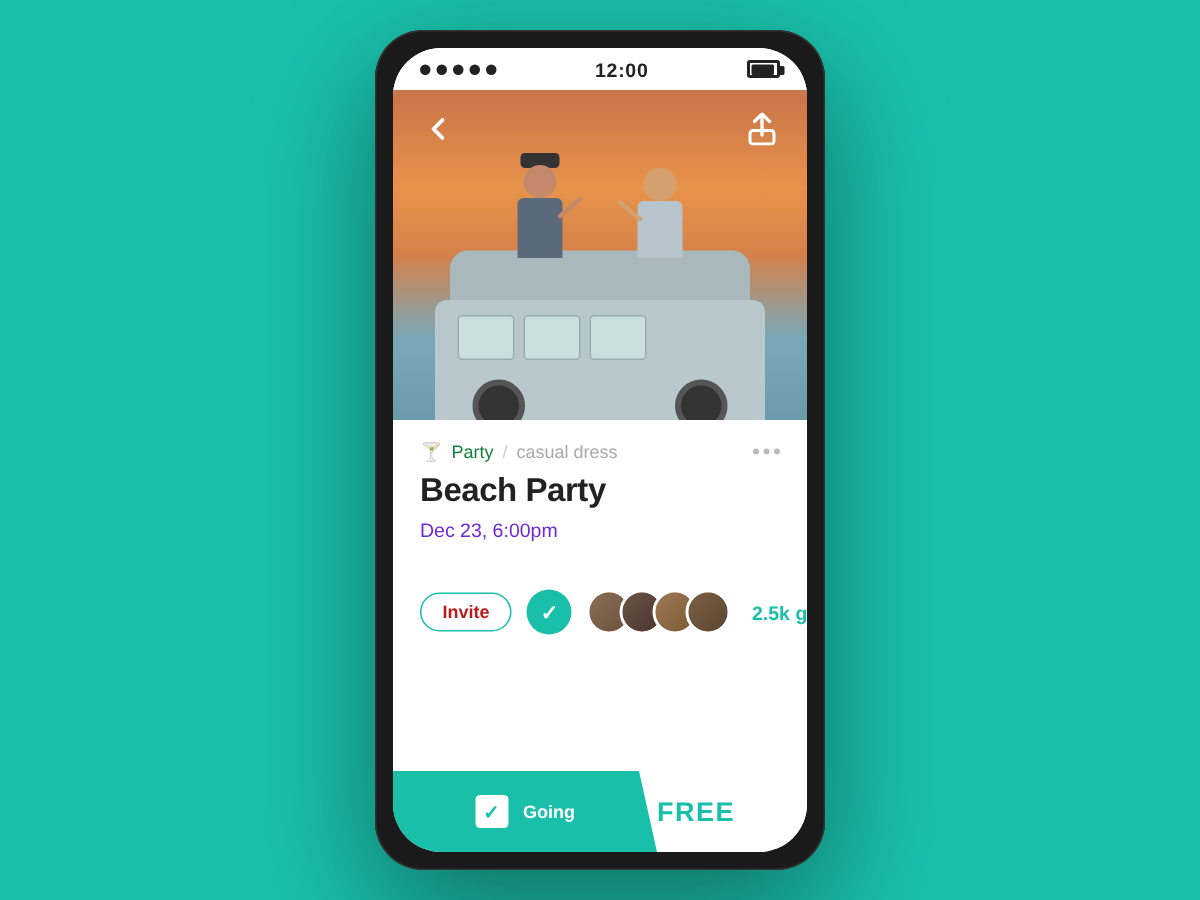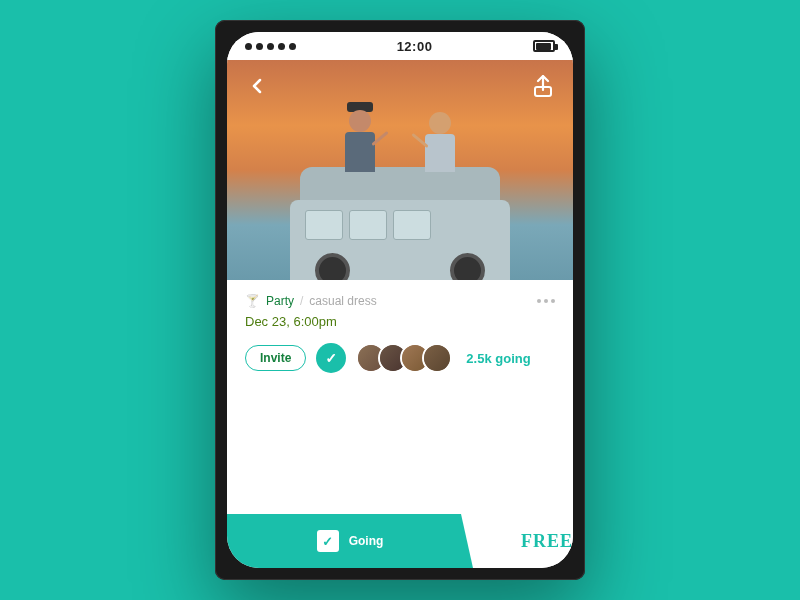--- a/index.html
+++ b/index.html
@@ -9,24 +9,24 @@
       height: 600px;
       background-color: #1ABFAA;
       display: flex;
       align-items: center;
       justify-content: center;
       font-family: -apple-system, BlinkMacSystemFont, 'Helvetica Neue', sans-serif;
       overflow: hidden;
     }
 
     .phone-outer {
-      width: 370px;
+      width: 300px;
       height: 560px;
       background: #1a1a1a;
-      border-radius: 10px;
+      border-radius: 32px;
       padding: 12px;
       box-shadow: 0 30px 80px rgba(0,0,0,0.4), inset 0 0 0 1px #333;
       position: relative;
     }
 
     .phone-inner {
       width: 100%;
       height: 100%;
       background: #fff;
       border-radius: 32px;
@@ -347,34 +347,34 @@
     .event-title {
       font-size: 22px;
       font-weight: 700;
       color: #222;
       margin-bottom: 6px;
       letter-spacing: -0.3px;
     }
 
     .event-date {
       font-size: 13px;
-      color: #4d7c0f;
-      margin-bottom: 14px;
+      color: #6d28d9;
+      margin-bottom: 32px;
     }
 
     .attendees-row {
       display: flex;
       align-items: center;
       gap: 10px;
     }
 
     .invite-btn {
       border: 1.5px solid #1ABFAA;
       background: transparent;
-      color: #15803d;
+      color: #b91c1c;
       font-size: 12px;
       font-weight: 600;
       padding: 5px 14px;
       border-radius: 20px;
       cursor: pointer;
       white-space: nowrap;
     }
 
     .check-circle {
       width: 30px;
@@ -466,22 +466,21 @@
       color: #fff;
       font-size: 12px;
       font-weight: 600;
     }
 
     .free-section {
       width: 100px;
       background: #fff;
       display: flex;
       align-items: center;
-      justify-content: flex-end;
-      font-family: Liberation Serif, serif;
+      justify-content: flex-start;
     }
 
     .free-label {
       font-size: 18px;
       font-weight: 700;
       color: #1ABFAA;
       letter-spacing: 1px;
     }
 
     
@@ -574,20 +573,21 @@
           <span class="separator">/</span>
           <span class="dress-text">casual dress</span>
         </div>
         <div class="more-btn">
           <div class="more-dot"></div>
           <div class="more-dot"></div>
           <div class="more-dot"></div>
         </div>
       </div>
 
+      <div class="event-title">Beach Party</div>
 
       <div class="event-date">Dec 23, 6:00pm</div>
 
       <div class="attendees-row">
         <button class="invite-btn">Invite</button>
 
         <div class="check-circle">
           <span class="check-mark">✓</span>
         </div>
 

